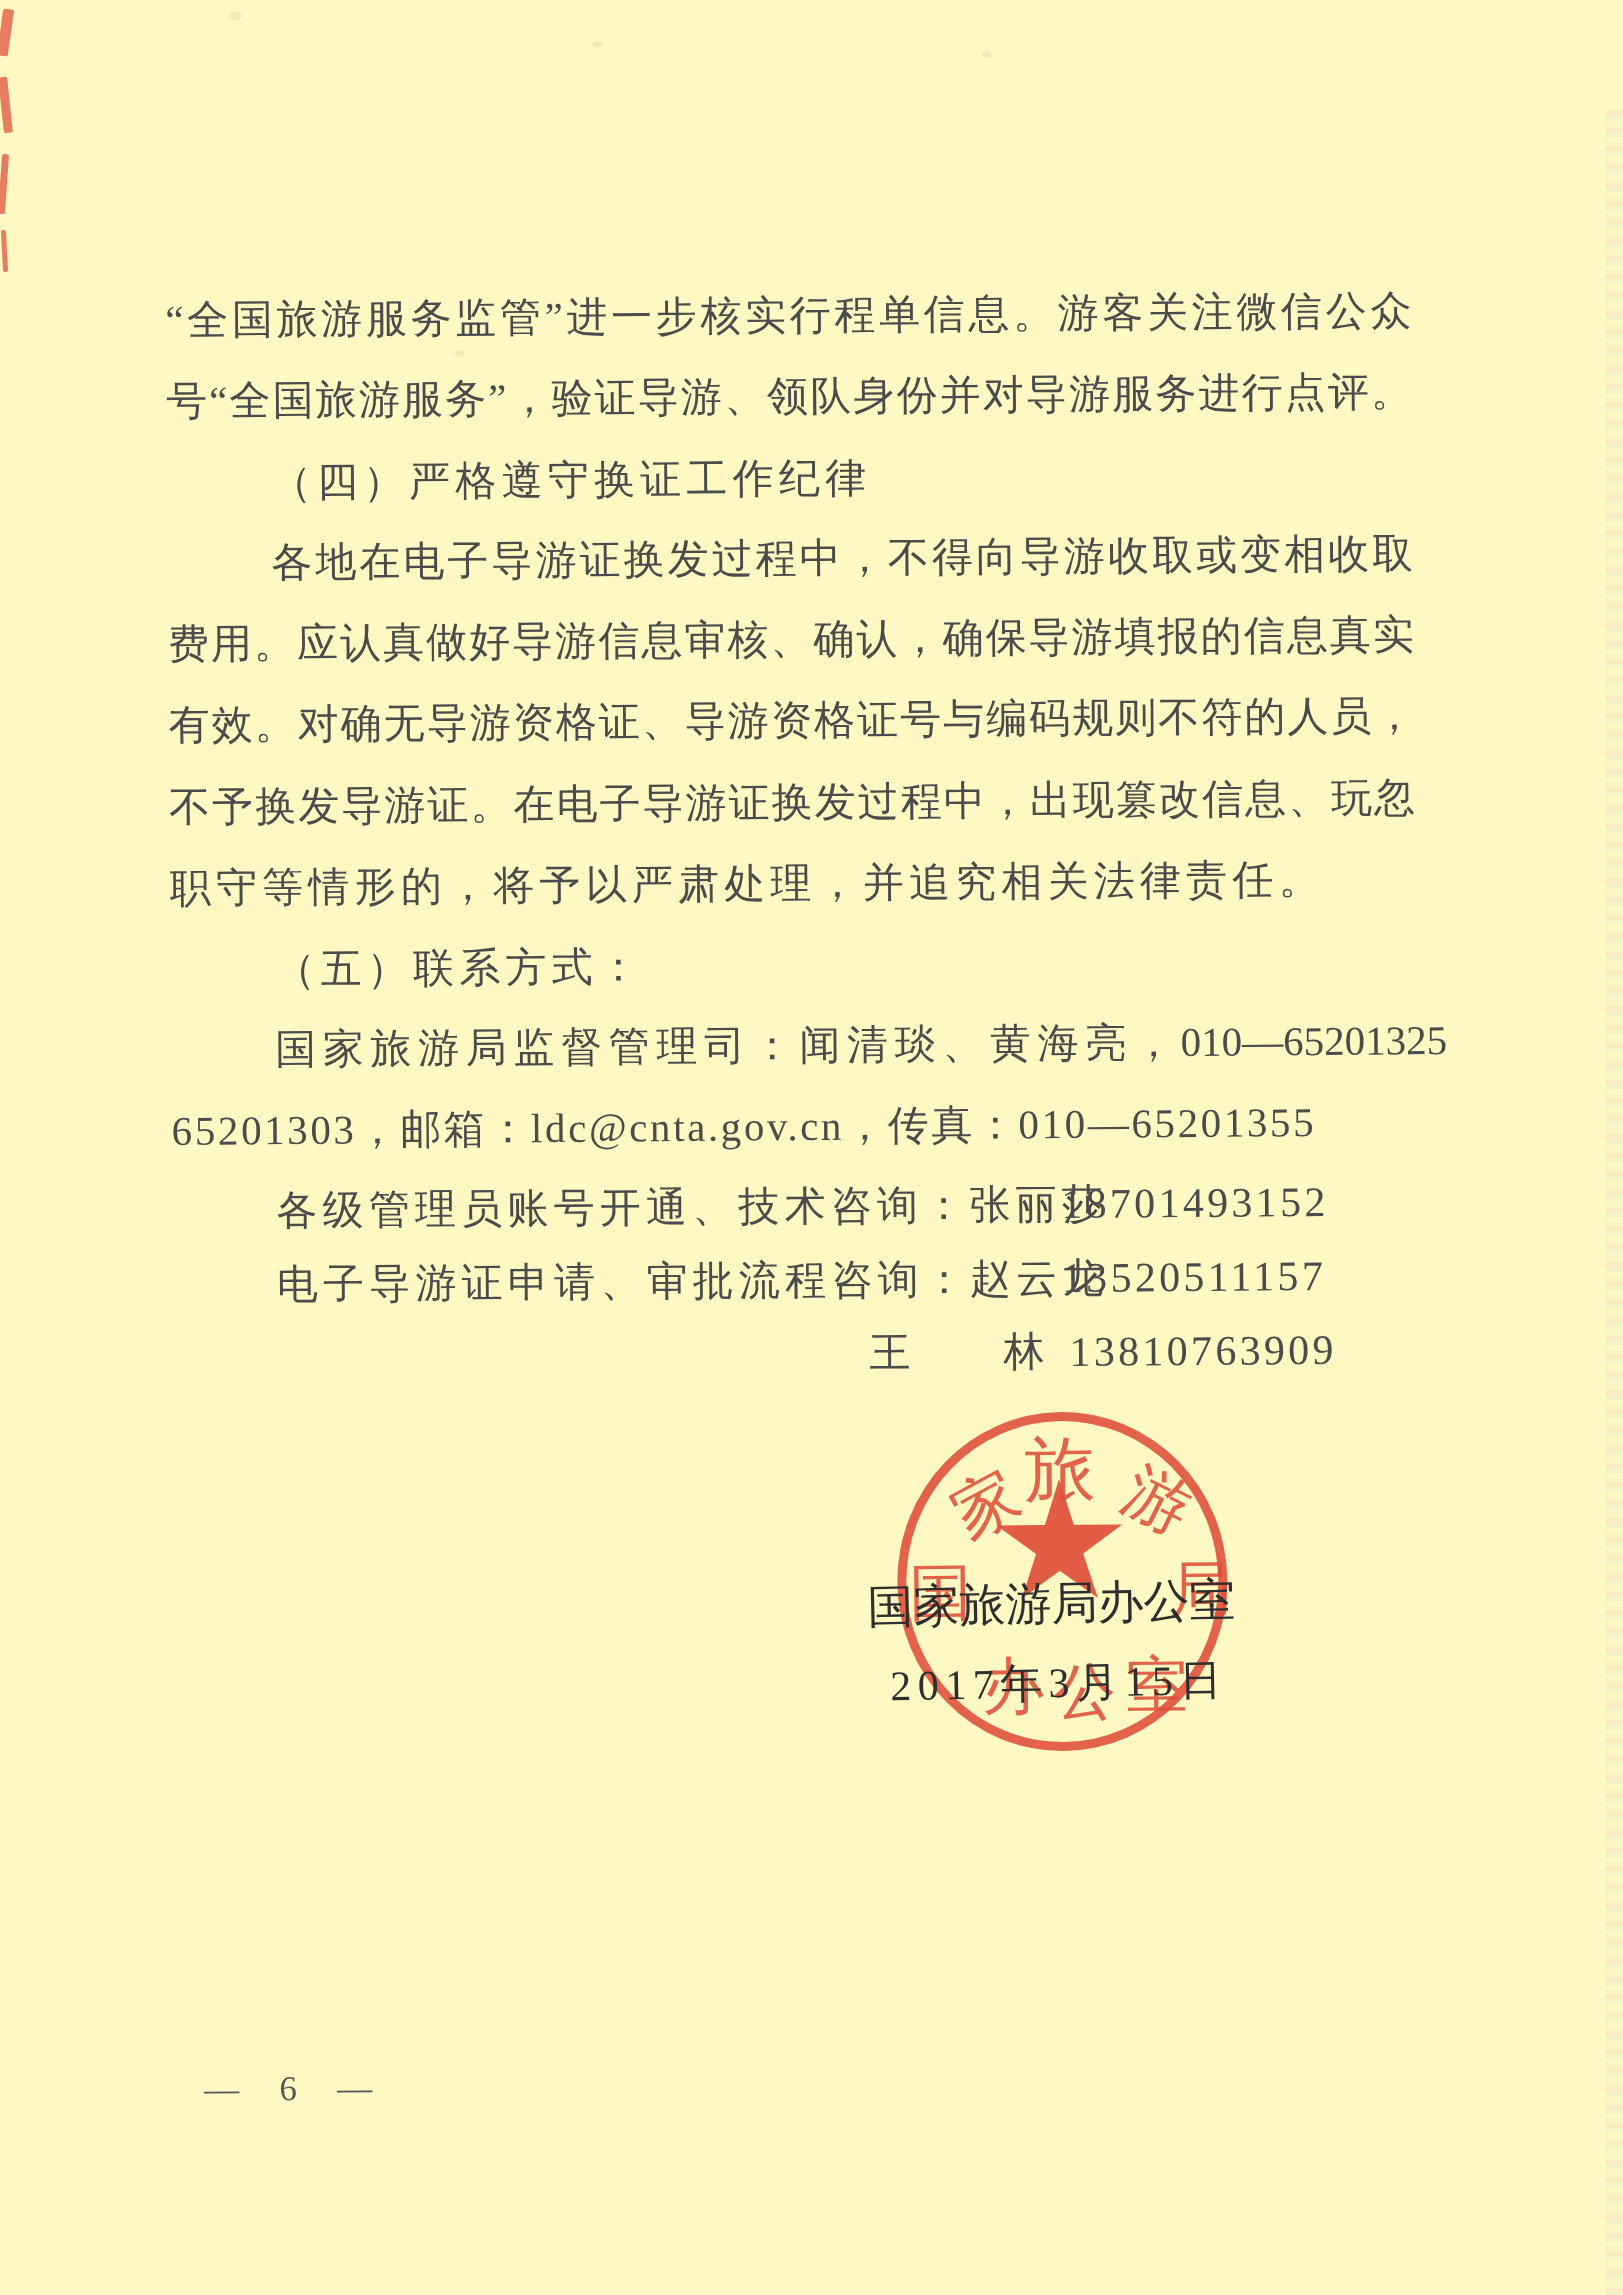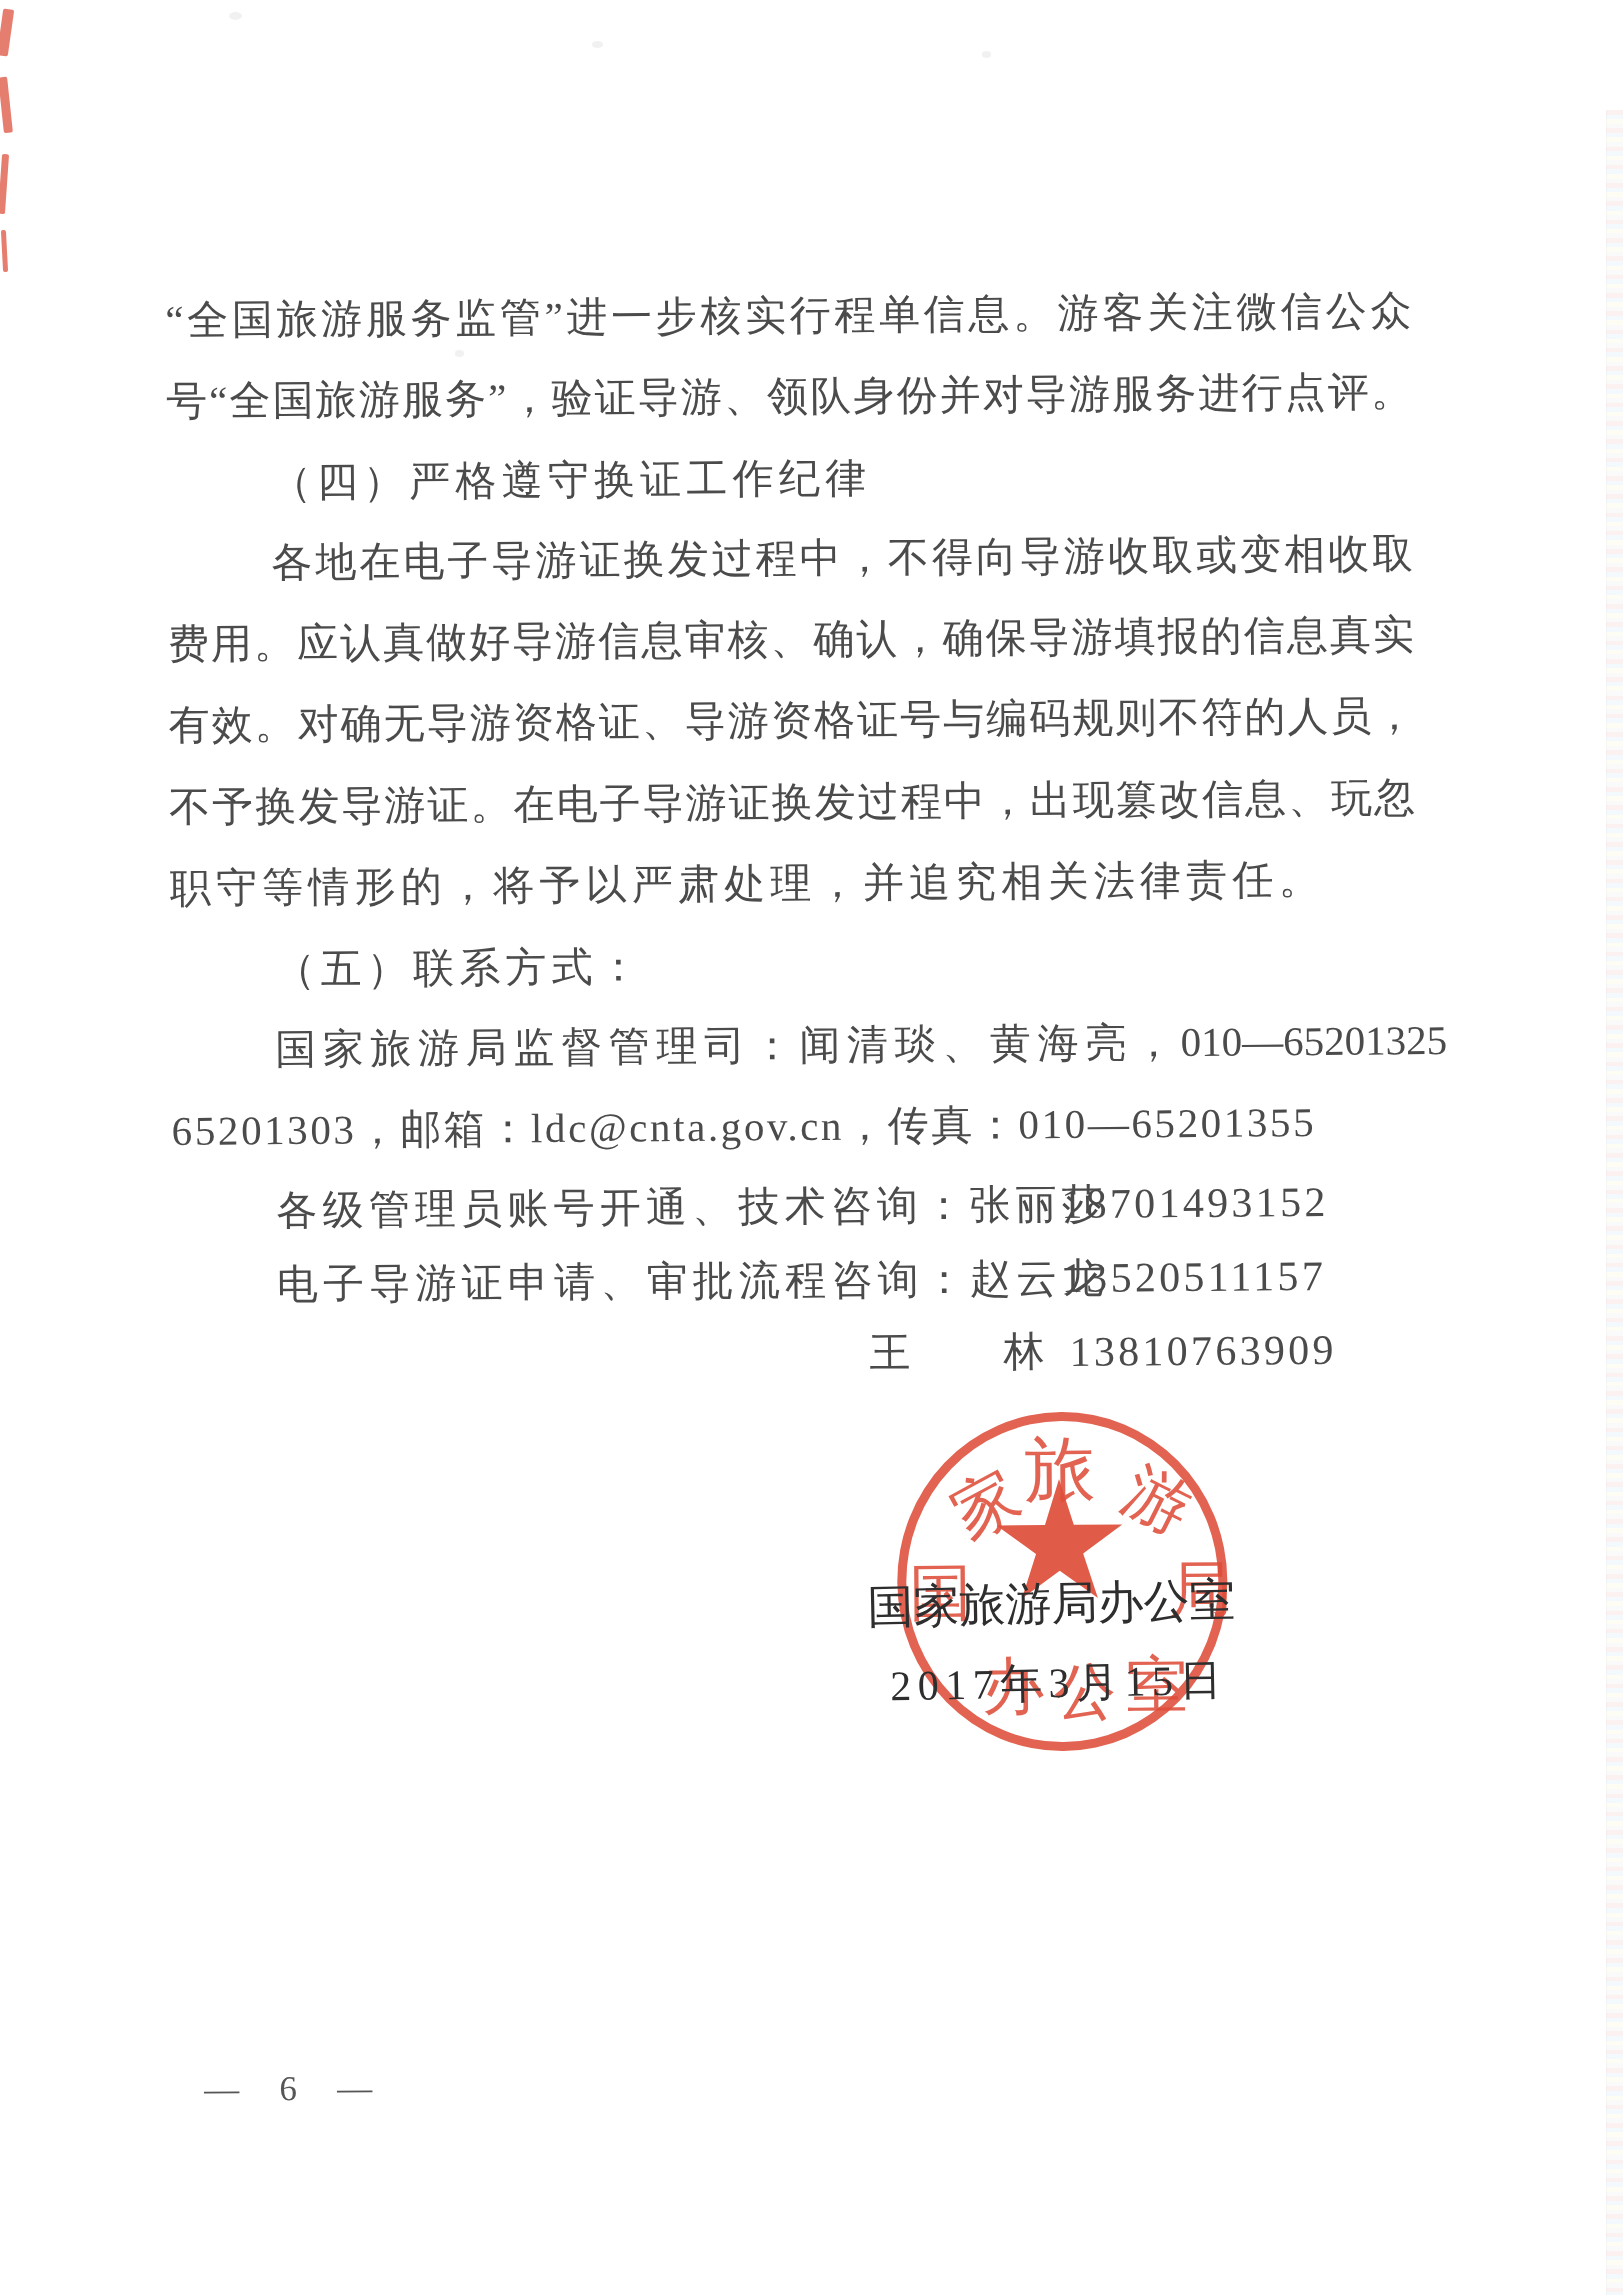--- a/index.html
+++ b/index.html
@@ -1,19 +1,19 @@
 <!DOCTYPE html>
 <html style="font-size:10.5px"><head>
 <meta charset="utf-8">
 <style>
   html,body{margin:0;padding:0;background:#e8e8e8;}
   .page{
     position:relative;
     width:1623px;height:2295px;
-    background:#ffffff;
+    background:#fef9c3;
     overflow:hidden;
     font-family:"Liberation Serif", serif;
   }
   .skew{position:absolute;left:0;top:0;width:100%;height:100%;transform:rotate(-0.45deg);transform-origin:50% 45%;}
   .line{
     position:absolute;
     font-size:41px;
     color:#4b4b4b;
     letter-spacing:5.2px;
     white-space:nowrap;

